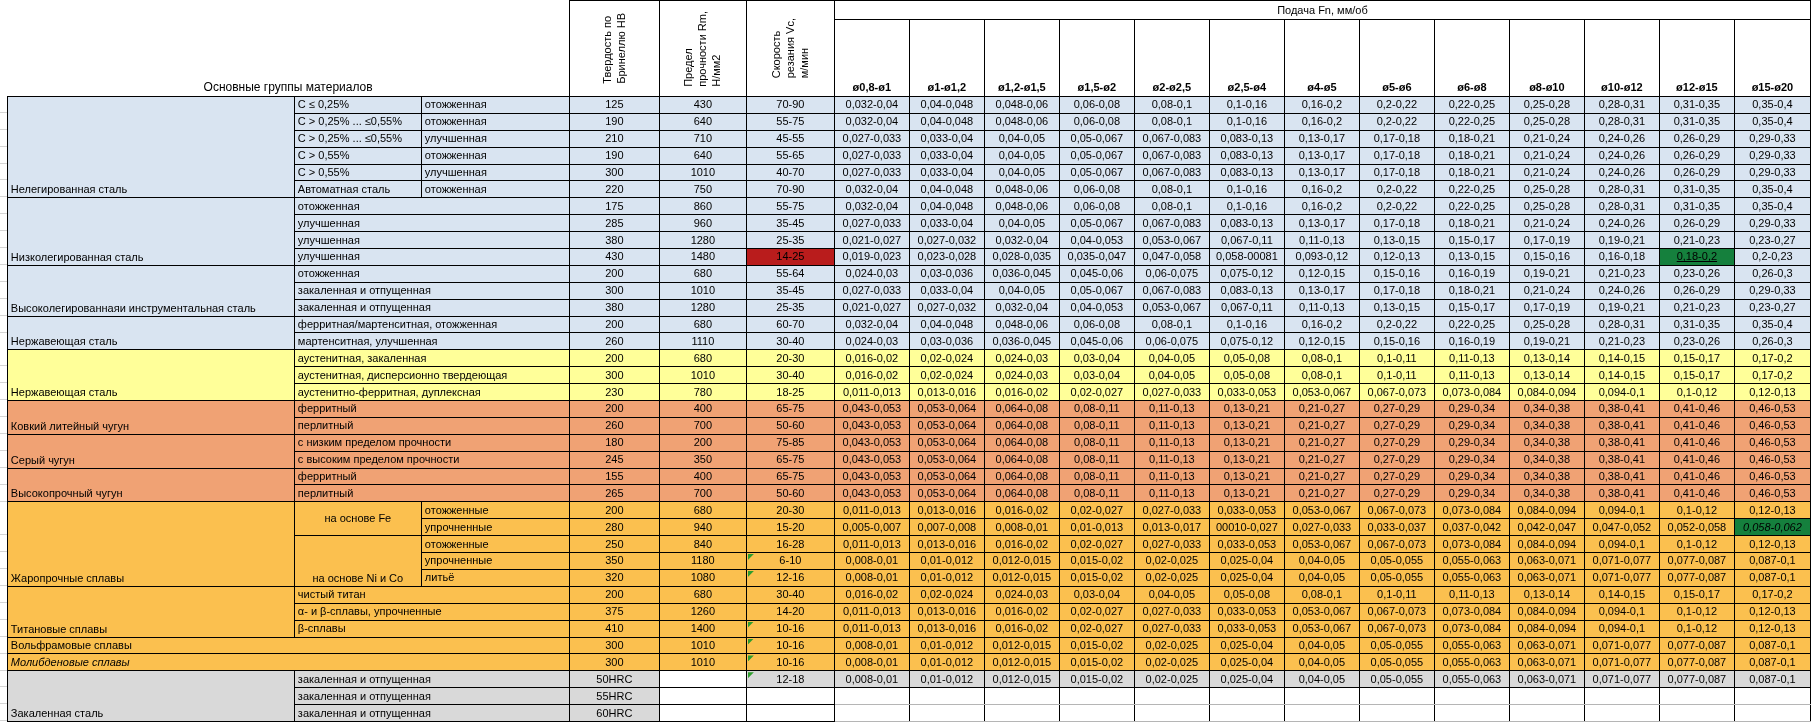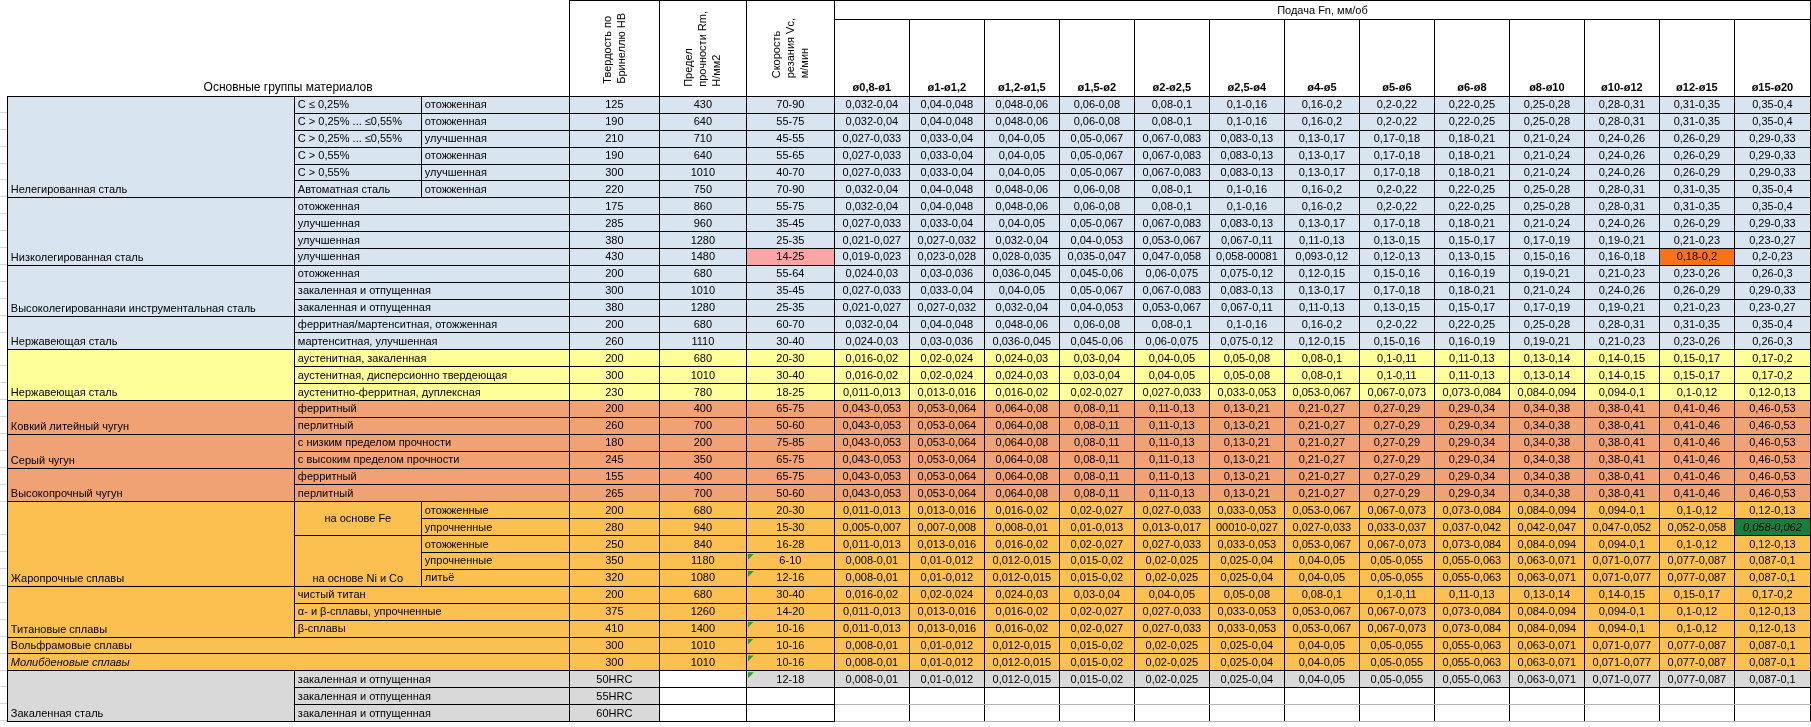--- a/index.html
+++ b/index.html
@@ -270,33 +270,33 @@
           <td class="val" style="background: rgb(217, 228, 241);">0,15-0,17</td>
           <td class="val" style="background: rgb(217, 228, 241);">0,17-0,19</td>
           <td class="val" style="background: rgb(217, 228, 241);">0,19-0,21</td>
           <td class="val" style="background: rgb(217, 228, 241);">0,21-0,23</td>
           <td class="val" style="background: rgb(217, 228, 241);">0,23-0,27</td>
         </tr>
         <tr>
           <td class="name" colspan="2" style="background: rgb(217, 228, 241);">улучшенная</td>
           <td class="val" style="background: rgb(217, 228, 241);">430</td>
           <td class="val" style="background: rgb(217, 228, 241);">1480</td>
-          <td class="val vcc" style="background: #fca5a5;">14-25</td>
+          <td class="val vcc" style="background: #b91c1c;">14-25</td>
           <td class="val" style="background: rgb(217, 228, 241);">0,019-0,023</td>
           <td class="val" style="background: rgb(217, 228, 241);">0,023-0,028</td>
           <td class="val" style="background: rgb(217, 228, 241);">0,028-0,035</td>
           <td class="val" style="background: rgb(217, 228, 241);">0,035-0,047</td>
           <td class="val" style="background: rgb(217, 228, 241);">0,047-0,058</td>
           <td class="val" style="background: rgb(217, 228, 241);">0,058-00081</td>
           <td class="val" style="background: rgb(217, 228, 241);">0,093-0,12</td>
           <td class="val" style="background: rgb(217, 228, 241);">0,12-0,13</td>
           <td class="val" style="background: rgb(217, 228, 241);">0,13-0,15</td>
           <td class="val" style="background: rgb(217, 228, 241);">0,15-0,16</td>
           <td class="val" style="background: rgb(217, 228, 241);">0,16-0,18</td>
-          <td class="val" style="background: #f97316;">0,18-0,2</td>
+          <td class="val" style="background: #15803d; text-decoration: underline;">0,18-0,2</td>
           <td class="val" style="background: rgb(217, 228, 241);">0,2-0,23</td>
         </tr>
         <tr>
           <td class="name group" rowspan="3" style="background: rgb(217, 228, 241);">Высоколегированнаяи инструментальная сталь</td>
           <td class="name" colspan="2" style="background: rgb(217, 228, 241);">отожженная</td>
           <td class="val" style="background: rgb(217, 228, 241);">200</td>
           <td class="val" style="background: rgb(217, 228, 241);">680</td>
           <td class="val vcc" style="background: rgb(217, 228, 241);">55-64</td>
           <td class="val" style="background: rgb(217, 228, 241);">0,024-0,03</td>
           <td class="val" style="background: rgb(217, 228, 241);">0,03-0,036</td>
@@ -582,21 +582,21 @@
           <td class="val" style="background: rgb(251, 192, 79);">0,073-0,084</td>
           <td class="val" style="background: rgb(251, 192, 79);">0,084-0,094</td>
           <td class="val" style="background: rgb(251, 192, 79);">0,094-0,1</td>
           <td class="val" style="background: rgb(251, 192, 79);">0,1-0,12</td>
           <td class="val" style="background: rgb(251, 192, 79);">0,12-0,13</td>
         </tr>
         <tr>
           <td class="name" style="background: rgb(251, 192, 79);">упрочненные</td>
           <td class="val" style="background: rgb(251, 192, 79);">280</td>
           <td class="val" style="background: rgb(251, 192, 79);">940</td>
-          <td class="val vcc" style="background: rgb(251, 192, 79);">15-30</td>
+          <td class="val vcc" style="background: rgb(251, 192, 79);">15-20</td>
           <td class="val" style="background: rgb(251, 192, 79);">0,005-0,007</td>
           <td class="val" style="background: rgb(251, 192, 79);">0,007-0,008</td>
           <td class="val" style="background: rgb(251, 192, 79);">0,008-0,01</td>
           <td class="val" style="background: rgb(251, 192, 79);">0,01-0,013</td>
           <td class="val" style="background: rgb(251, 192, 79);">0,013-0,017</td>
           <td class="val" style="background: rgb(251, 192, 79);">00010-0,027</td>
           <td class="val" style="background: rgb(251, 192, 79);">0,027-0,033</td>
           <td class="val" style="background: rgb(251, 192, 79);">0,033-0,037</td>
           <td class="val" style="background: rgb(251, 192, 79);">0,037-0,042</td>
           <td class="val" style="background: rgb(251, 192, 79);">0,042-0,047</td>

